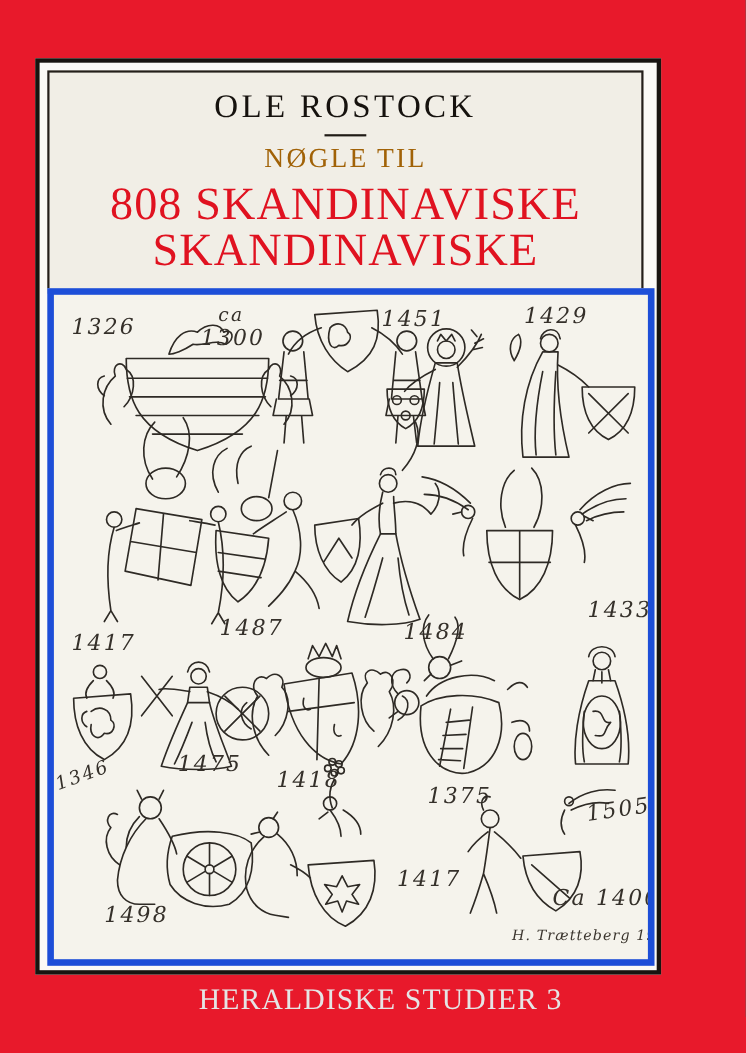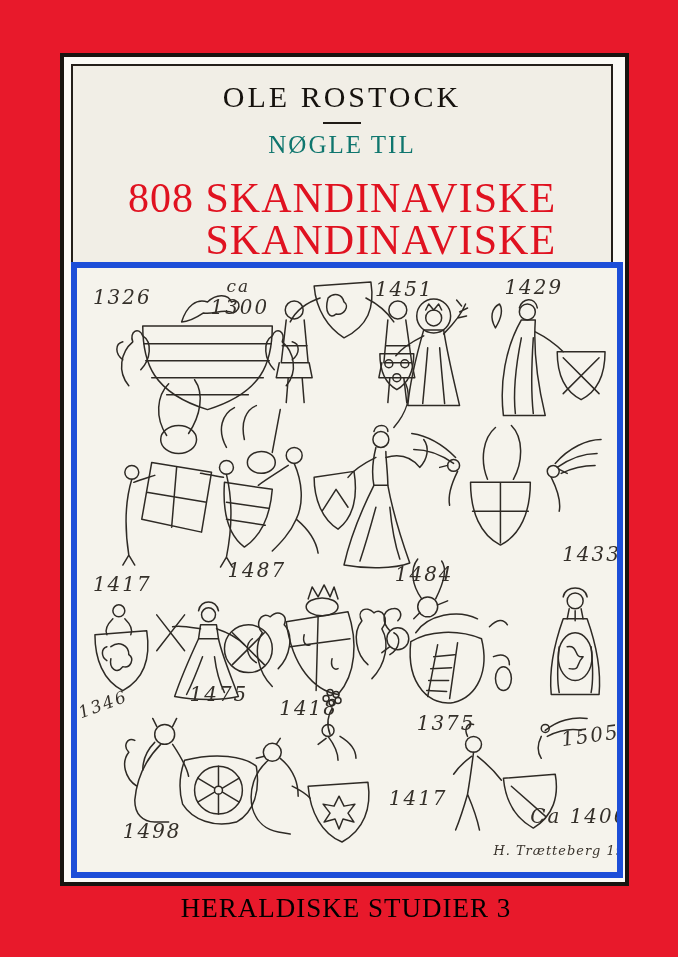--- a/index.html
+++ b/index.html
@@ -12,61 +12,61 @@
   }
   html,body{margin:0;padding:0;background:#555;}
   .cover{
     position:relative;width:678px;height:957px;margin:0 auto;
     background:var(--cover-red);
     font-family:"Liberation Serif","DejaVu Serif",serif;
     overflow:hidden;
   }
   
   .outer-frame{
-    position:absolute;left:60px;top:53px;width:561px;height:825px;
+    position:absolute;left:32px;top:53px;width:561px;height:825px;
     background:#fbfaf6;border:4px solid var(--frame-black);
   }
   .title-panel{
     position:absolute;left:7px;top:7px;width:538px;height:185px;
     background:var(--panel-cream);border:2px solid #241f1a;
     display:flex;flex-direction:column;align-items:center;justify-content:flex-start;
     padding-top:14px;box-sizing:content-box;
   }
   .author{
     font-size:30px;letter-spacing:3px;color:#16120e;line-height:1.1;
   }
   .rule{
     width:38px;height:2px;background:#201b16;margin:9px 0 7px 0;
   }
   .subtitle{
-    font-size:25px;letter-spacing:2px;color:#0f766e;line-height:1.1;
+    font-size:25px;letter-spacing:2px;color:#a16207;line-height:1.1;
   }
   .main-title{
-    margin-top:18px;text-align:right;color:var(--title-red);
+    margin-top:6px;text-align:center;color:var(--title-red);
     font-size:42px;line-height:1.0;letter-spacing:1px;
   }
   .main-title .line{display:block;}
   .plate-panel{
     position:absolute;left:7px;top:205px;width:540px;height:604px;
     background:var(--plate-white);border:6px solid #1d4ed8;
   }
   .plate-panel svg{display:block;width:100%;height:100%;}
   .sketch{stroke:var(--ink);stroke-width:1.5;fill:none;stroke-linecap:round;stroke-linejoin:round;}
   .yr{
     font-family:"DejaVu Serif",serif;font-style:italic;font-size:20px;
     fill:#35302a;letter-spacing:2px;
   }
   .yr.small{font-size:17px;}
   .sig{
     font-family:"DejaVu Serif",serif;font-style:italic;font-size:13px;
     fill:#3a342d;letter-spacing:1px;
   }
   .series-title{
     position:absolute;left:14px;right:0;top:893px;text-align:center;
-    font-size:27px;letter-spacing:1px;color:#000000;
+    font-size:27px;letter-spacing:1px;color:#e5e5e5;
   }
 </style>
 </head>
 <body>
 
 <div class="cover">
 
   <div class="outer-frame">
 
     <div class="title-panel">

